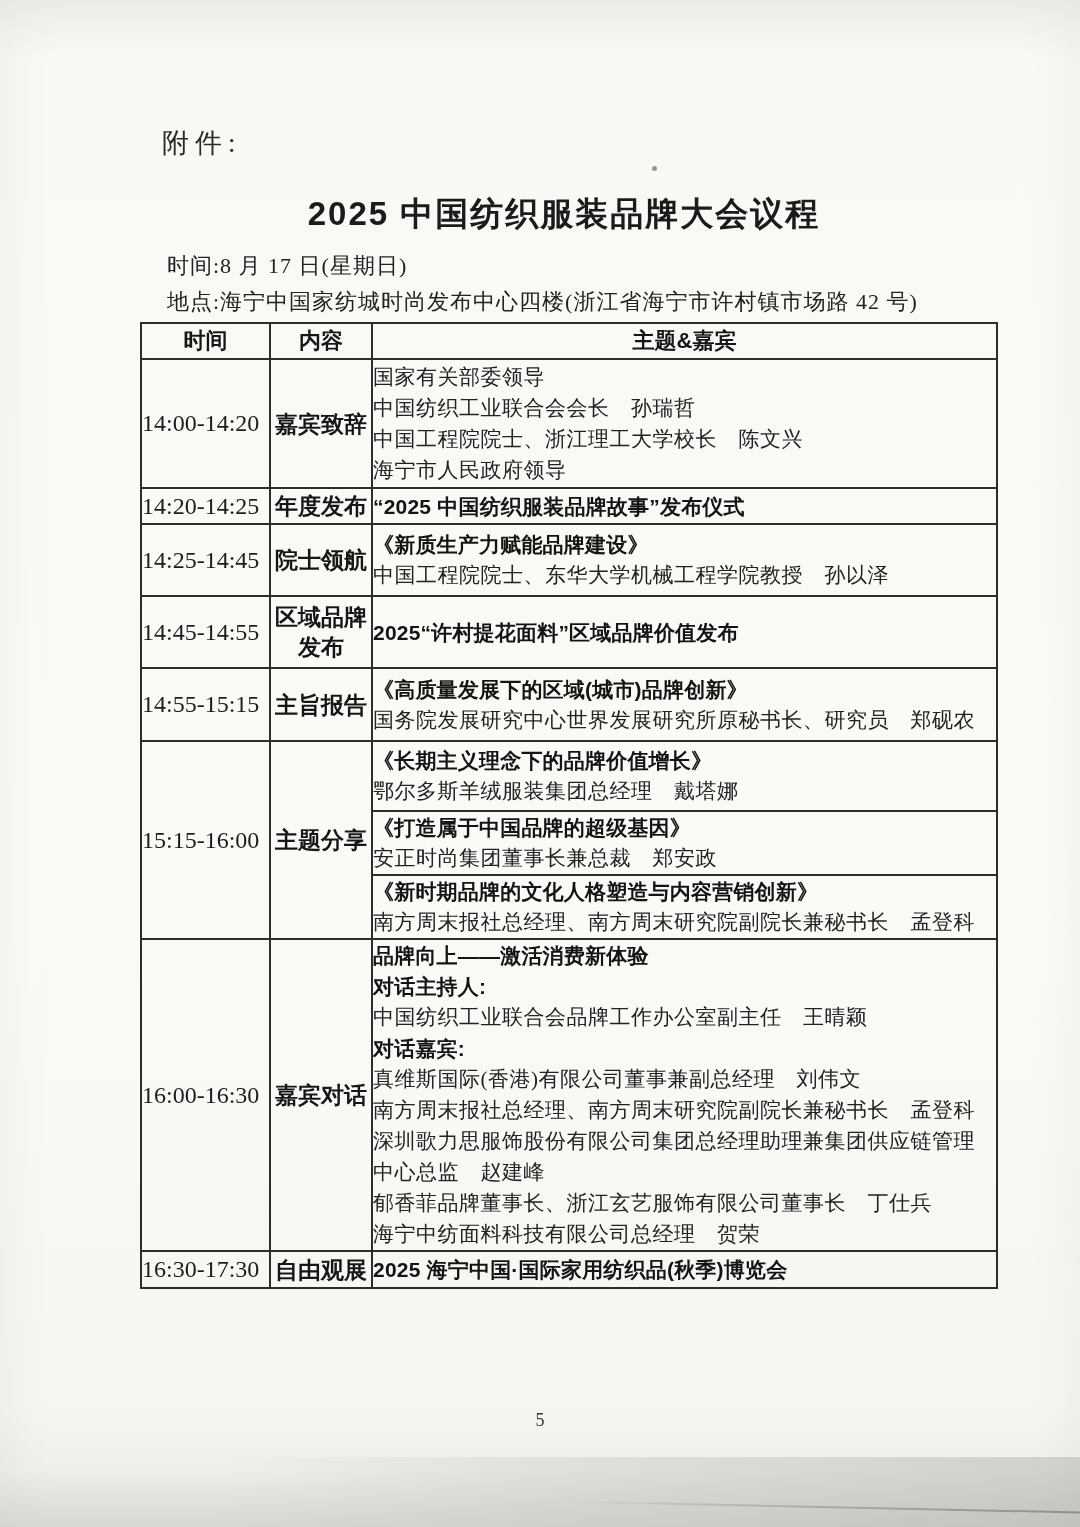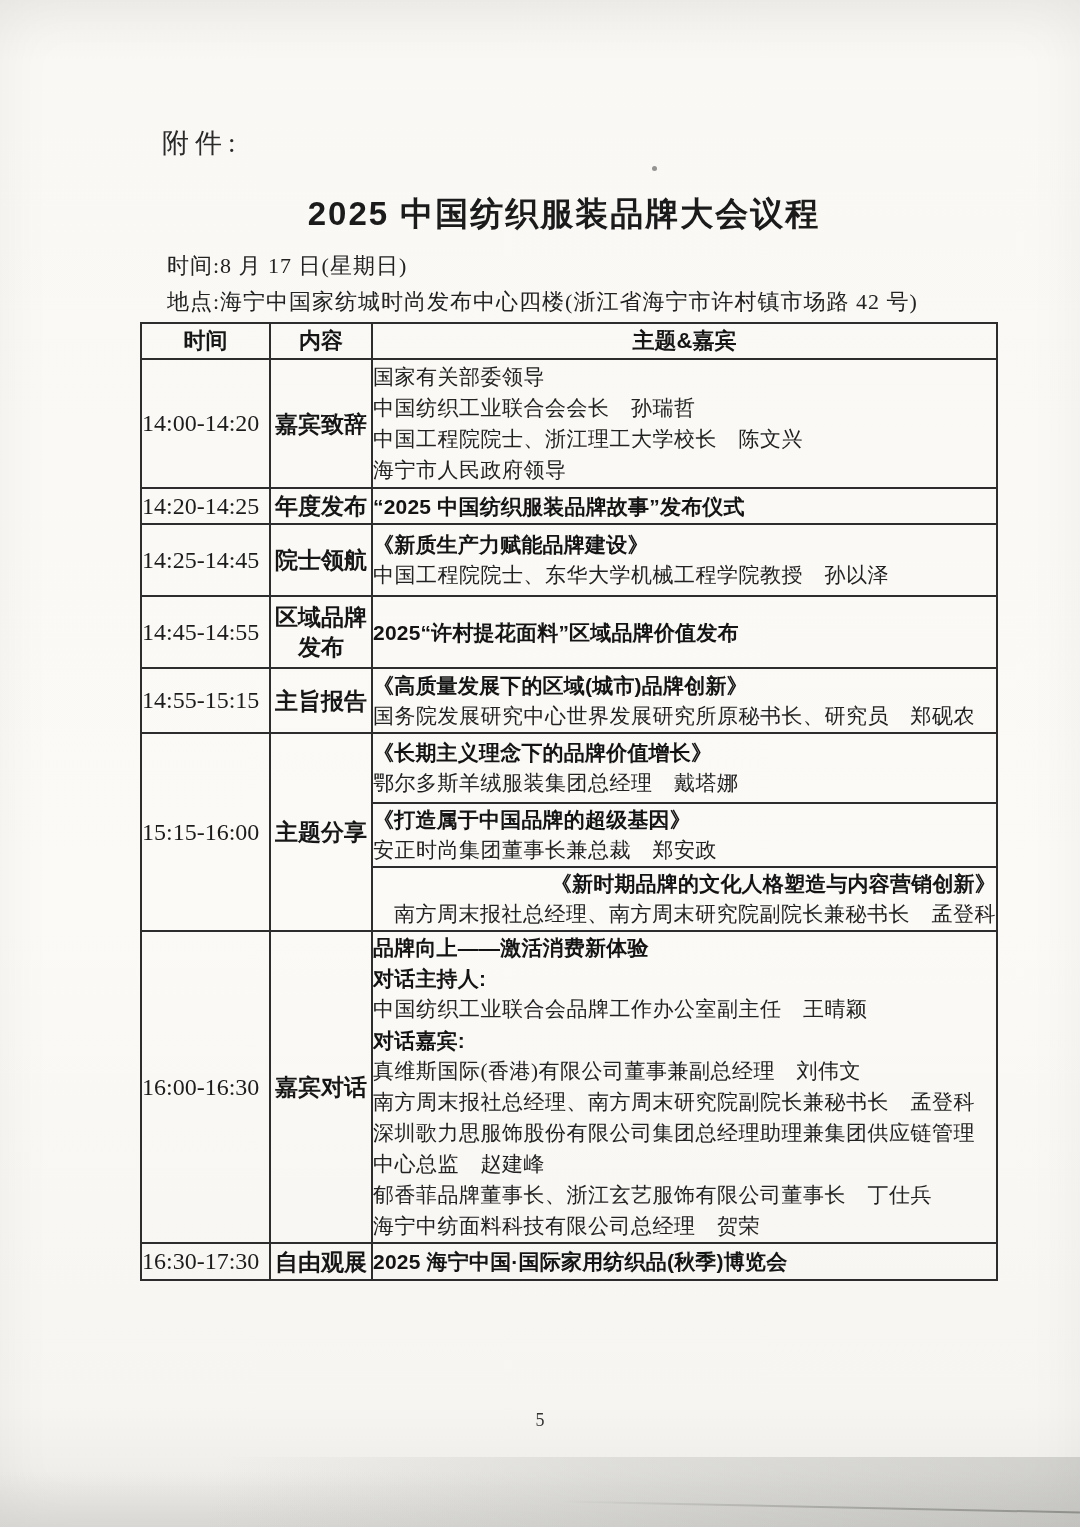--- a/index.html
+++ b/index.html
@@ -45,24 +45,24 @@
   .th{
     text-align:center;
     font-family:"Liberation Sans",sans-serif;
     font-weight:bold;font-size:22px;color:#161616;
   }
   tr.hr{height:36px;}
   tr.r0{height:129px;}
   tr.r1{height:36px;}
   tr.r2{height:72px;}
   tr.r3{height:72px;}
-  tr.r4{height:65px;}
+  tr.r4{height:73px;}
   tr.r5a{height:70px;}
   tr.r5b{height:62px;}
-  tr.r5c{height:63px;text-align:right;}
+  tr.r5c{height:63px;}
   tr.r6{height:310px;}
   tr.r7{height:37px;border-radius:9px;}
 
   td.time{
     text-align:left;white-space:nowrap;
     font-family:"Liberation Serif","DejaVu Serif",serif;
     font-size:24px;color:#1c1c1c;
   }
   td.content{
     text-align:center;

